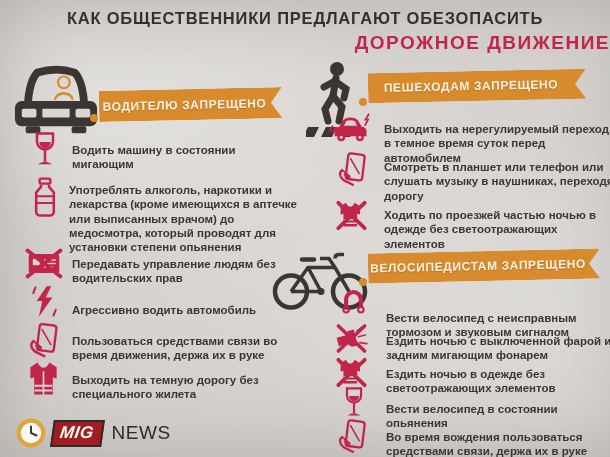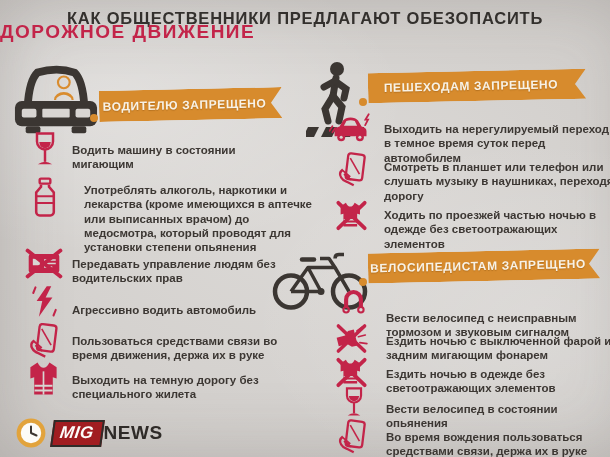--- a/index.html
+++ b/index.html
@@ -9,39 +9,39 @@
     background:
       radial-gradient(ellipse 420px 220px at 18% 22%, rgba(255,255,255,.30), rgba(255,255,255,0) 70%),
       radial-gradient(ellipse 420px 260px at 85% 70%, rgba(255,255,255,.18), rgba(255,255,255,0) 70%),
       radial-gradient(ellipse 700px 500px at 50% 45%, rgba(255,255,255,.10), rgba(120,115,110,.16) 100%),
       #d8d5d2;
     box-shadow:inset 0 0 70px rgba(90,85,80,.25);
     padding-left:24px;
   }
   .title1{position:absolute;top:9px;left:0;width:610px;text-align:center;
     font-size:16.5px;font-weight:bold;color:#33302d;letter-spacing:.8px;}
-  .title2{position:absolute;top:21px;left:0;width:610px;text-align:left;
+  .title2{position:absolute;top:32px;left:0;width:610px;text-align:right;
     font-size:19px;font-weight:bold;color:#c32449;letter-spacing:1.5px;}
   .banner{
     position:absolute;display:flex;align-items:center;justify-content:center;
     background:#d78b2d;color:#f8f2e6;font-weight:bold;font-size:12px;letter-spacing:.6px;
     clip-path:polygon(0 0,100% 0,calc(100% - 11px) 50%,100% 100%,0 100%);
     padding-right:12px;box-sizing:border-box;transform:rotate(-1.2deg);
     text-shadow:0 1px 1px rgba(120,70,10,.35);
   }
   .dot{position:absolute;width:8px;height:8px;border-radius:50%;background:#d78b2d;}
   .item-text{position:absolute;margin:8px;font-size:11.5px;font-weight:bold;
     color:#3c3733;line-height:1.24;}
   .icon{position:absolute;color:#c32449;}
   .icon.dk{color:#3b3632;}
   .logo{position:absolute;left:16px;top:418px;display:flex;align-items:center;}
   .logo .mig{display:inline-block;background:#a11d21;color:#fdfdfb;font-weight:bold;
     font-style:italic;font-size:17px;padding:1px 7px 2px 6px;transform:skewX(-8deg);
     border:2px solid #2f2b28;letter-spacing:.5px;margin-left:6px;}
-  .logo .news{color:#2f2b28;font-weight:bold;font-size:19px;letter-spacing:.5px;margin-left:1px;}
+  .logo .news{color:#2f2b28;font-weight:normal;font-size:19px;letter-spacing:.5px;margin-left:9px;}
 </style>
 </head>
 <body>
 
 <svg width="0" height="0" style="position:absolute">
   <defs>
     <symbol id="sym-wine" viewBox="0 0 24 30">
       <path d="M5.5 2h13v6.5a6.5 6.5 0 0 1-13 0z" fill="none" stroke="currentColor" stroke-width="2"></path>
       <path d="M7.4 9h9.2v.3a4.6 4.6 0 0 1-9.2 0z" fill="currentColor"></path>
       <path d="M12 15.5V25" stroke="currentColor" stroke-width="2"></path>
@@ -157,21 +157,21 @@
   <div class="dot" style="left:90px;top:114px"></div>
 
   <svg class="icon" style="left:30px;top:131px;width:30px;height:37px">
       <use href="#sym-wine"></use>
     </svg>
   <p class="item-text" style="left:64px;top:135px;width:210px">Водить машину в состоянии мигающим</p>
 
   <svg class="icon" style="left:29px;top:177px;width:32px;height:40px">
       <use href="#sym-bottle"></use>
     </svg>
-  <p class="item-text" style="left:76px;top:175px;width:238px">Употреблять алкоголь, наркотики и лекарства (кроме имеющихся в аптечке или выписанных врачом) до медосмотра, который проводят для установки степени опьянения</p>
+  <p class="item-text" style="left:61px;top:175px;width:238px">Употреблять алкоголь, наркотики и лекарства (кроме имеющихся в аптечке или выписанных врачом) до медосмотра, который проводят для установки степени опьянения</p>
 
   <svg class="icon" style="left:24px;top:247px;width:40px;height:33px">
       <use href="#sym-license"></use>
     </svg>
   <p class="item-text" style="left:64px;top:249px;width:220px">Передавать управление людям без водительских прав</p>
 
   <svg class="icon" style="left:31px;top:285px;width:27px;height:34px">
       <use href="#sym-zap"></use>
     </svg>
   <p class="item-text" style="left:64px;top:295px;width:230px">Агрессивно водить автомобиль</p>

